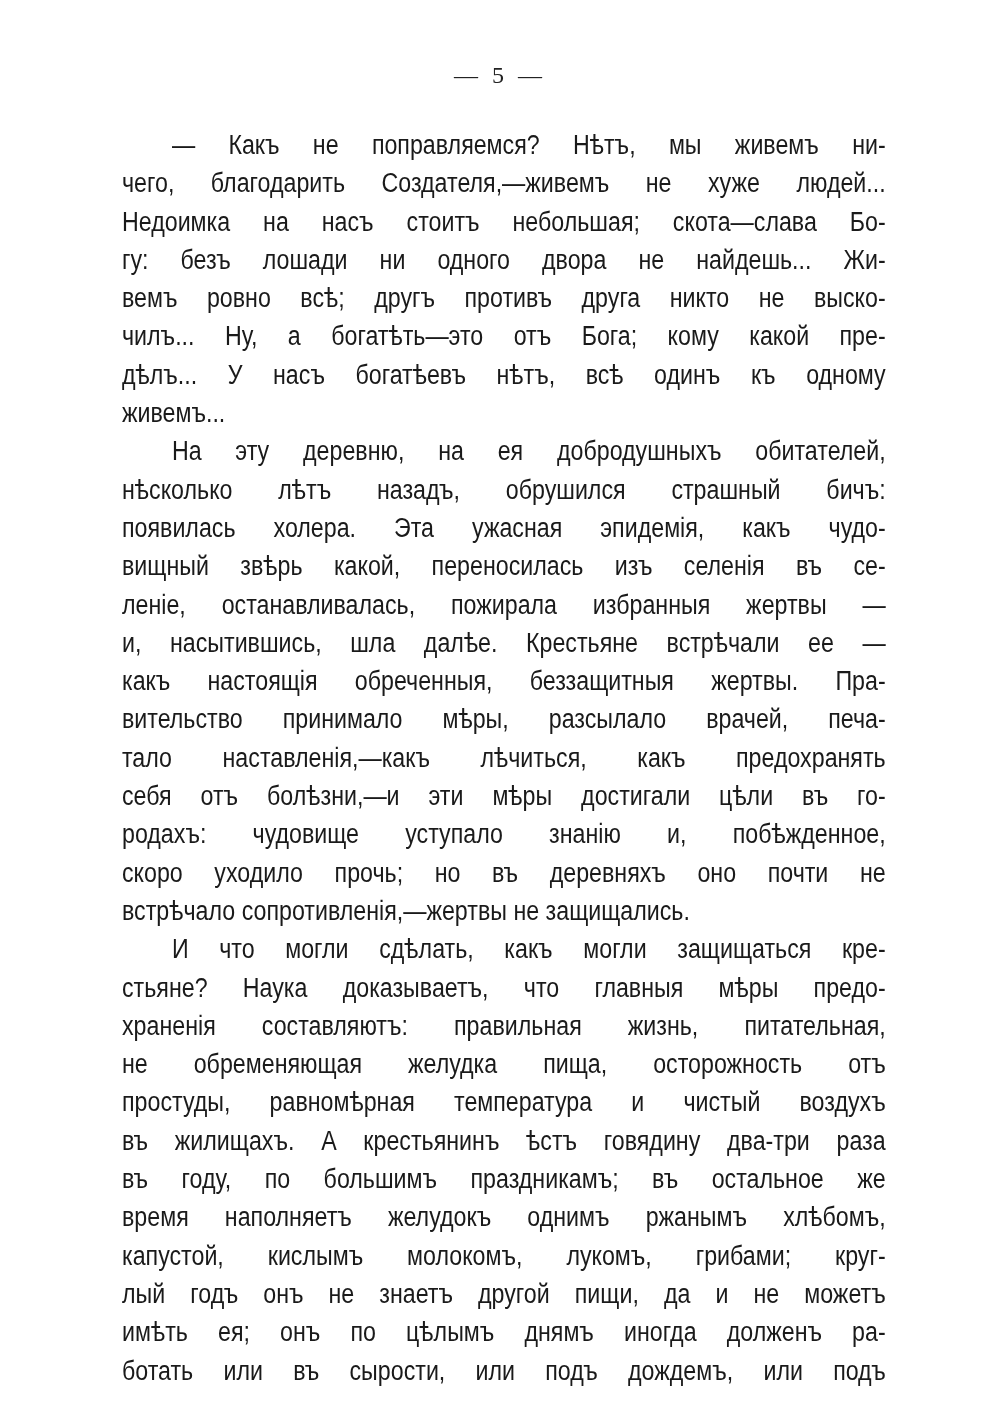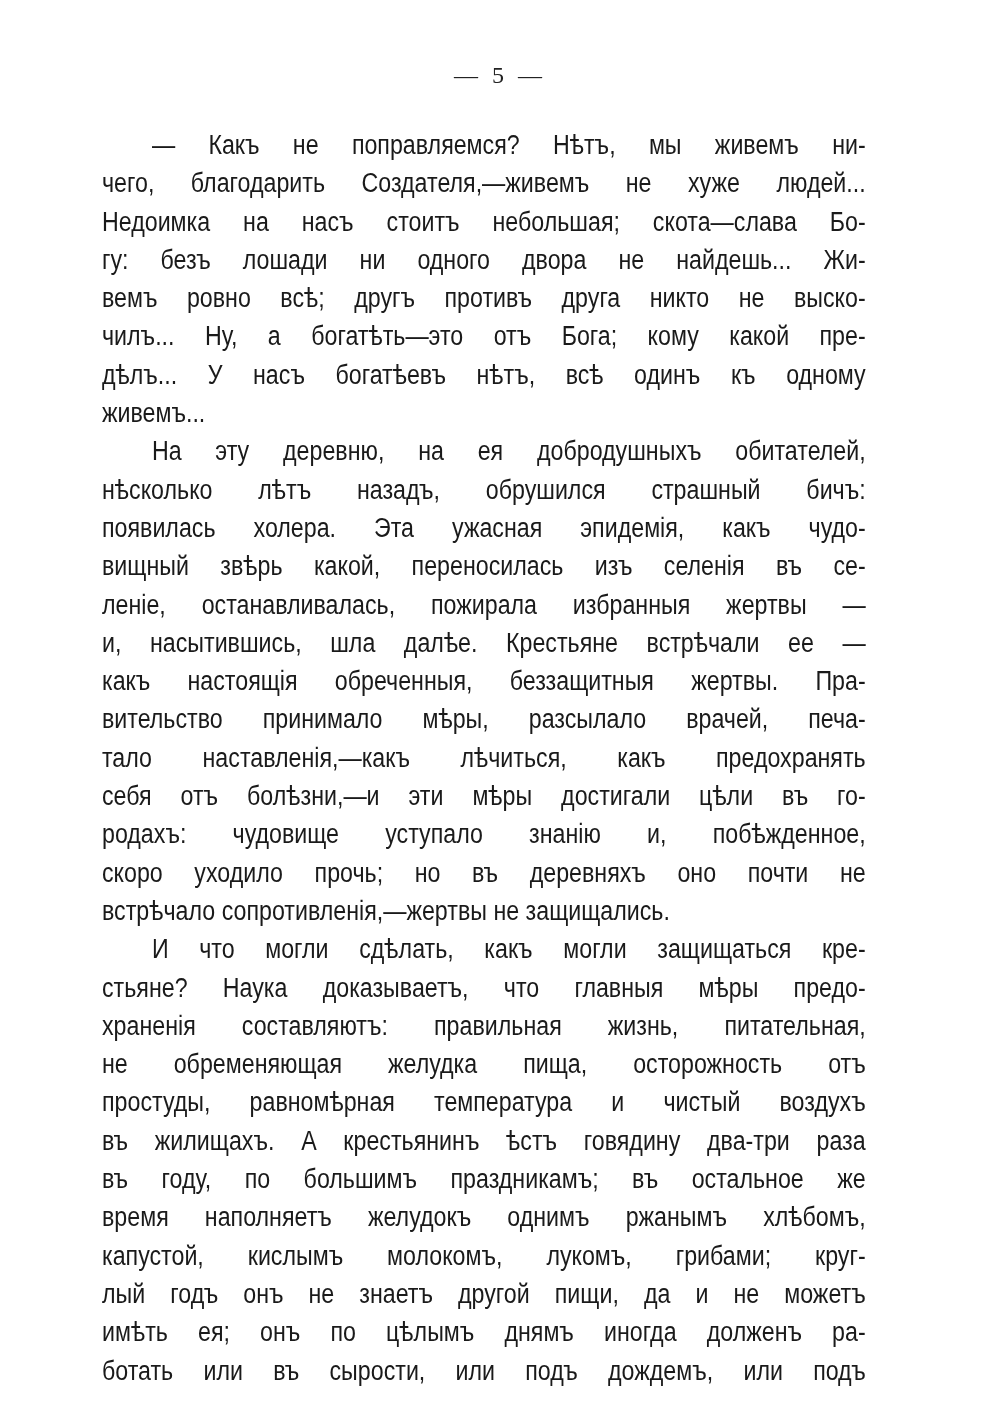--- a/index.html
+++ b/index.html
@@ -22,21 +22,21 @@
       width: 1000px;
       text-align: center;
       font-family: "Liberation Serif", "DejaVu Serif", serif;
       font-size: 24px;
       letter-spacing: 4px;
       color: #222;
     }
     .text-block {
       position: absolute;
       top: 126px;
-      left: 102px;
+      left: 122px;
       width: 764px;
     }
     .line {
       height: 38.3px;
       line-height: 38.3px;
       font-size: 27px;
       white-space: nowrap;
       text-align: justify;
       text-align-last: justify;
       transform: scaleX(0.86);

